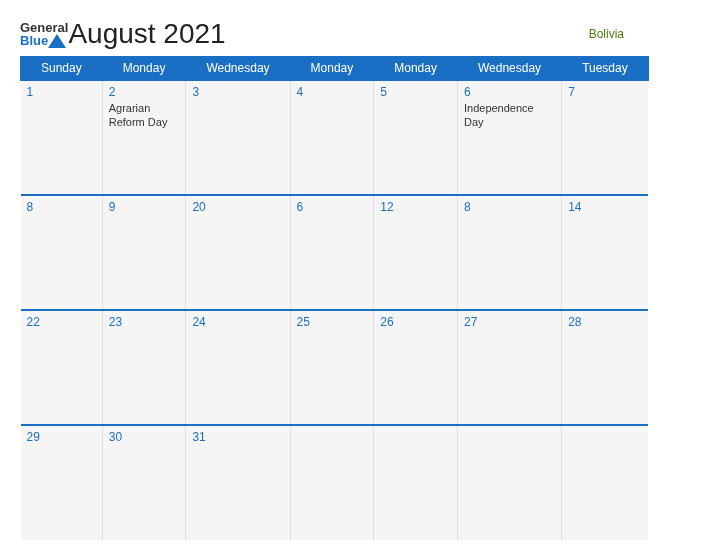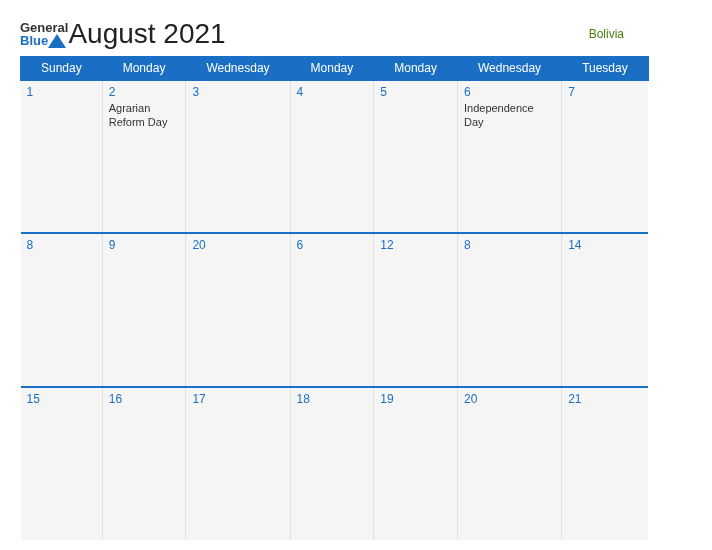--- a/index.html
+++ b/index.html
@@ -168,36 +168,51 @@
           </td>
           <td>
             <span class="day-num">8</span>
           </td>
           <td>
             <span class="day-num">14</span>
           </td>
         </tr>
         <tr>
           <td>
-            <span class="day-num">15</span>
-          </td>
-          <td>
-            <span class="day-num">16</span>
-          </td>
-          <td>
-            <span class="day-num">17</span>
-          </td>
-          <td>
-            <span class="day-num">18</span>
-          </td>
-          <td>
-            <span class="day-num">19</span>
-          </td>
-          <td>
-            <span class="day-num">20</span>
-          </td>
-          <td>
-            <span class="day-num">21</span>
-          </td>
+            <span class="day-num">22</span>
+          </td>
+          <td>
+            <span class="day-num">23</span>
+          </td>
+          <td>
+            <span class="day-num">24</span>
+          </td>
+          <td>
+            <span class="day-num">25</span>
+          </td>
+          <td>
+            <span class="day-num">26</span>
+          </td>
+          <td>
+            <span class="day-num">27</span>
+          </td>
+          <td>
+            <span class="day-num">28</span>
+          </td>
+        </tr>
+        <tr>
+          <td>
+            <span class="day-num">29</span>
+          </td>
+          <td>
+            <span class="day-num">30</span>
+          </td>
+          <td>
+            <span class="day-num">31</span>
+          </td>
+          <td></td>
+          <td></td>
+          <td></td>
+          <td></td>
         </tr>
       </tbody>
   </table>
 </div>
 
 </body></html>

